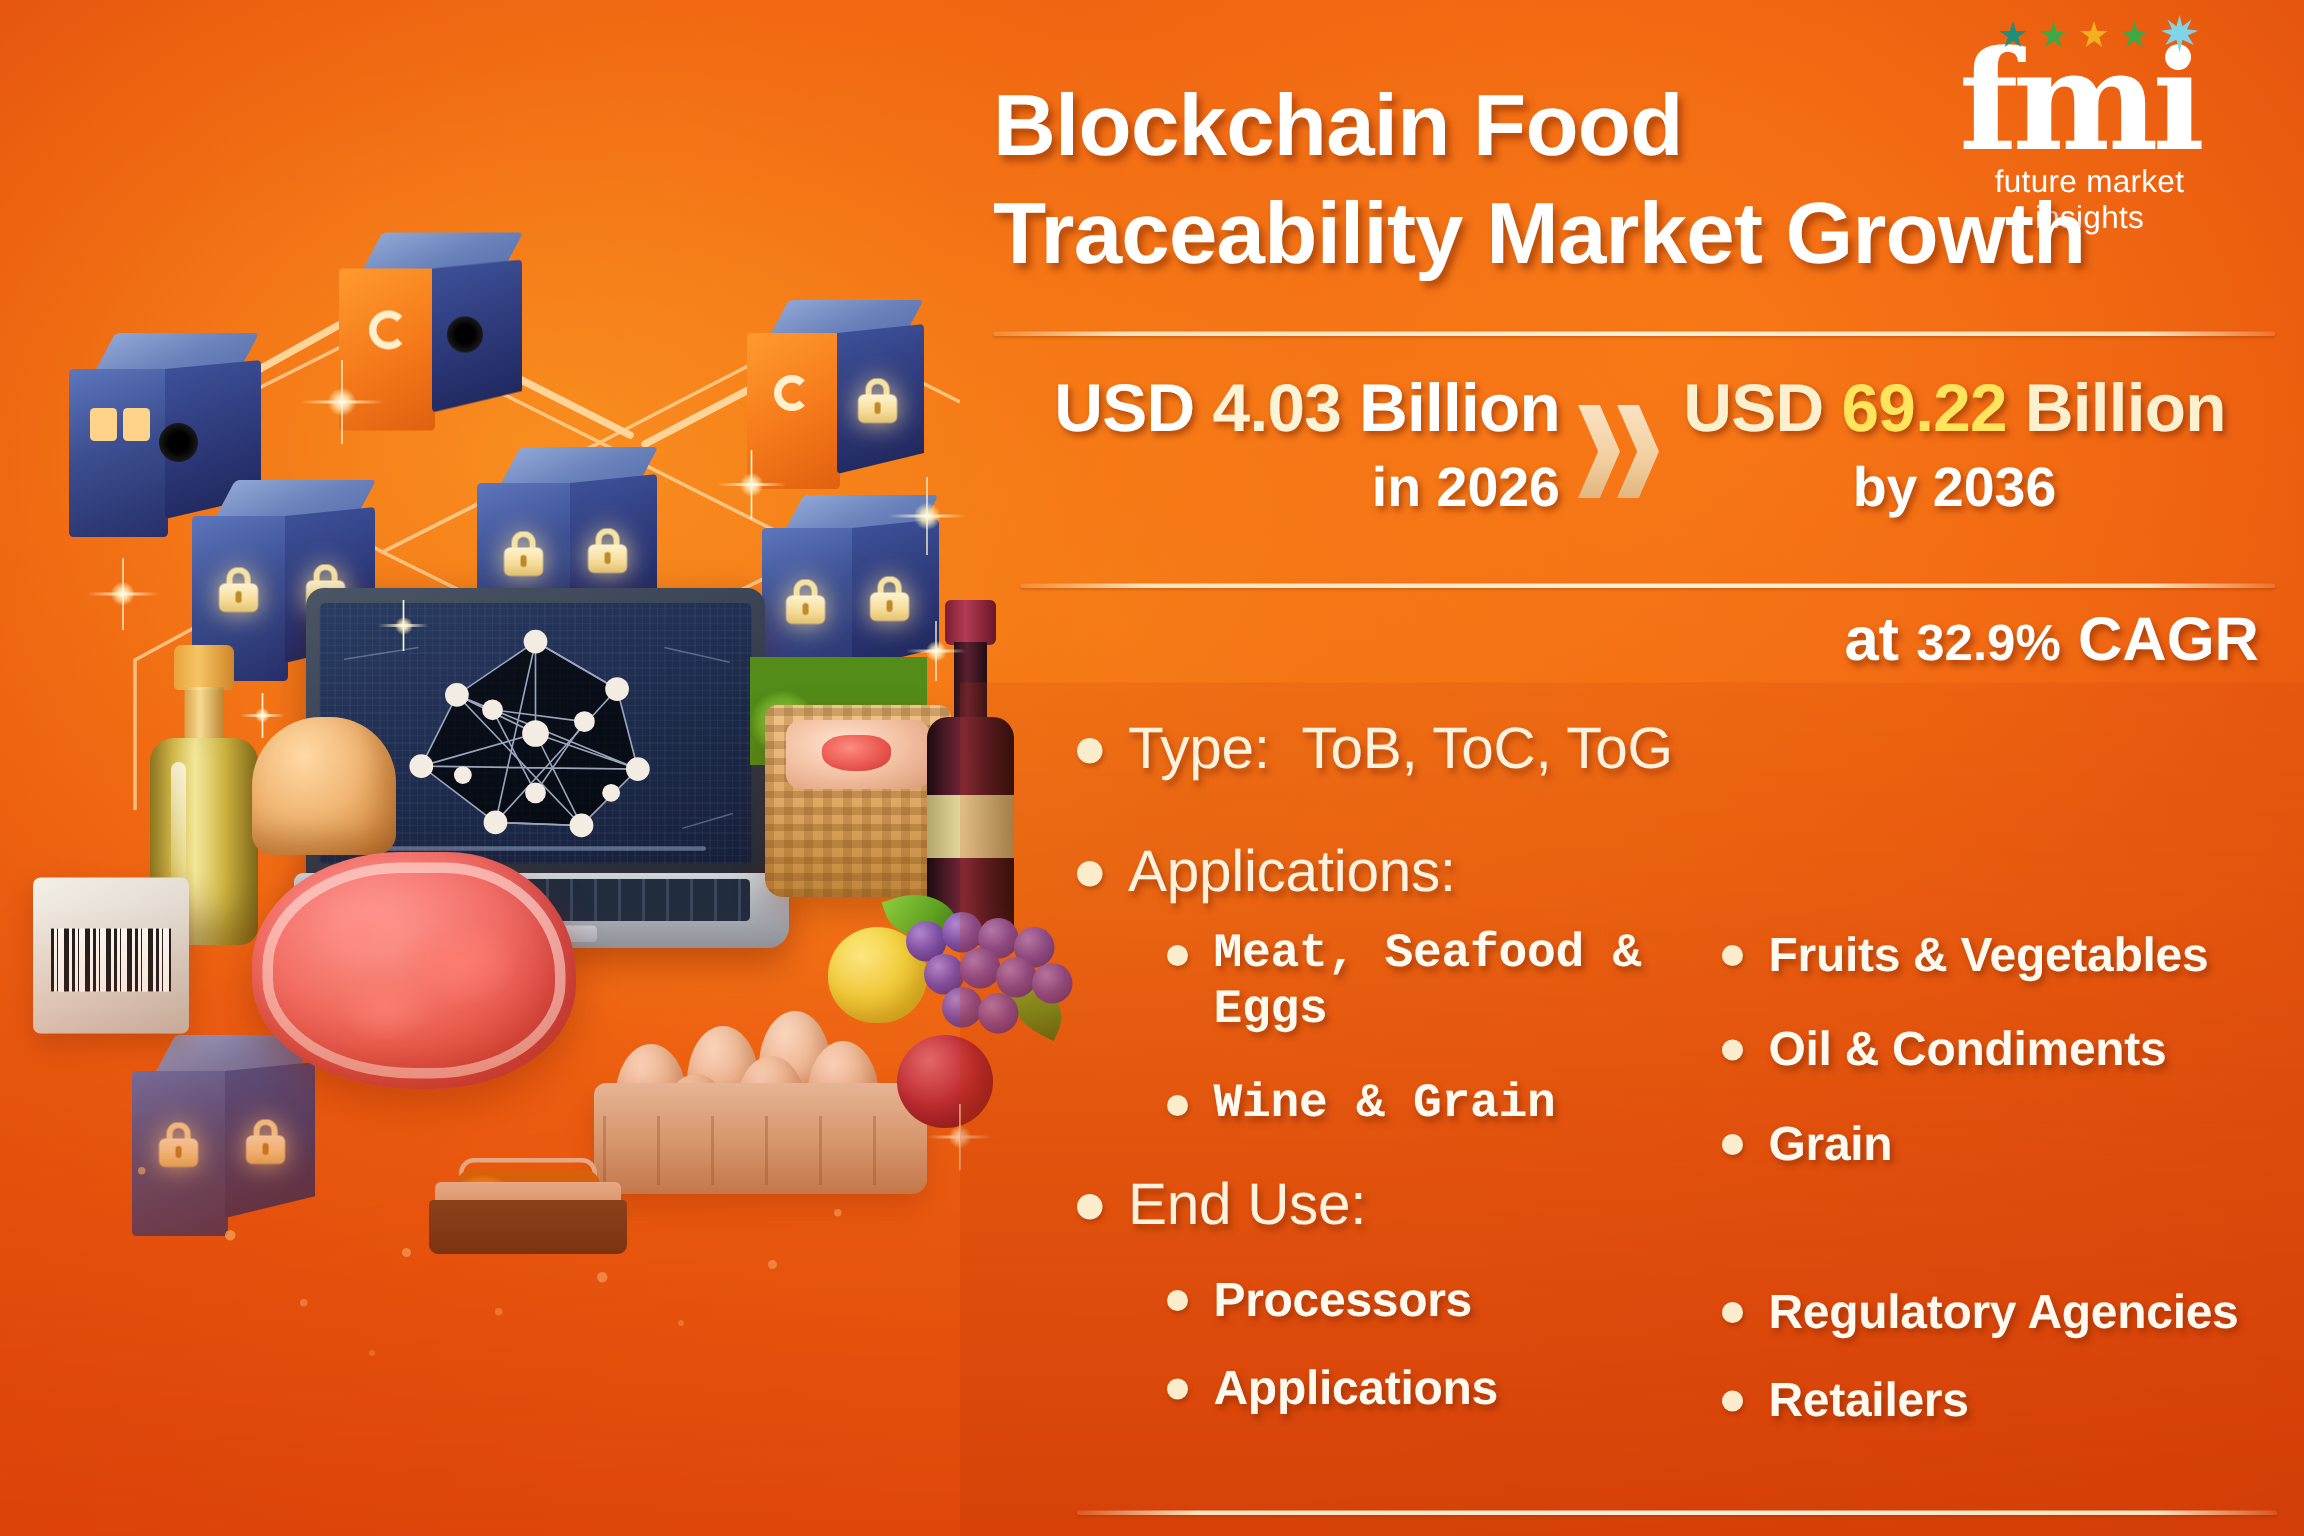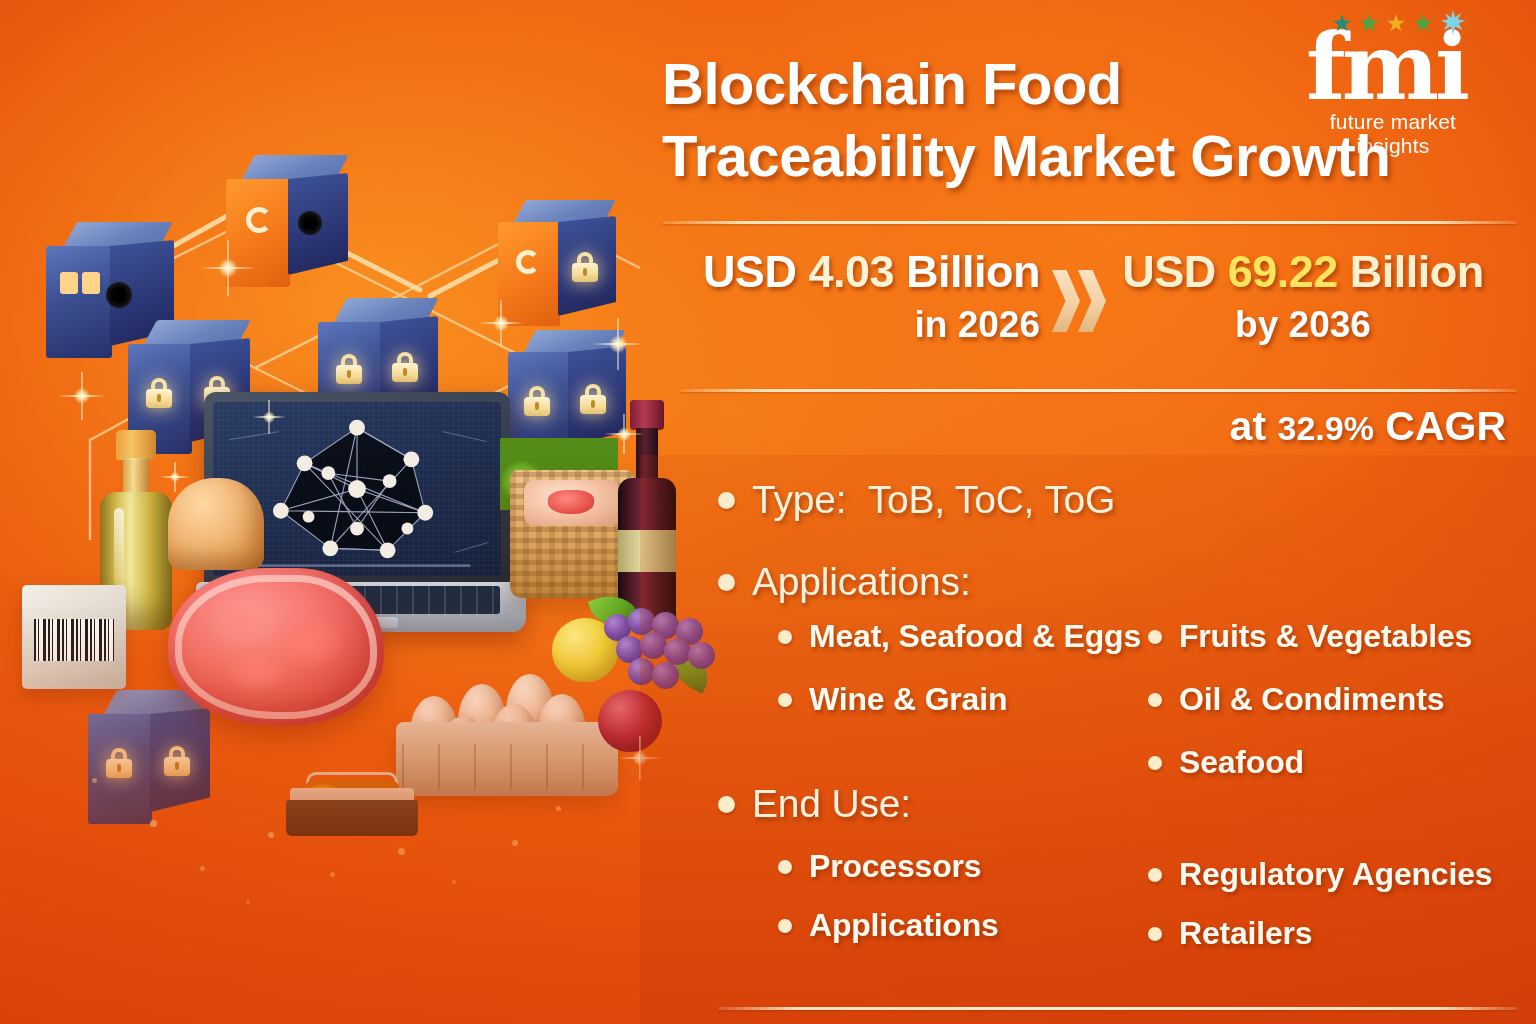--- a/index.html
+++ b/index.html
@@ -301,21 +301,21 @@
   .lbl { color:#fdf2de; text-shadow:2px 3px 4px rgba(120,35,0,.5); letter-spacing:-.2px; }
   .lbl.l1 { font-size:39px; font-weight:normal; line-height:1.15; }
   .lbl.l2 { font-size:32px; font-weight:bold; line-height:1.15; color:#fffaf0; }
 
   .row-type  { position:absolute; left:78px; top:8px; }
   .row-apps  { position:absolute; left:78px; top:90px; }
   .row-end   { position:absolute; left:78px; top:312px; }
 
   .sub-grid { position:absolute; display:flex; }
   .apps-sub { left:138px; top:148px; width:740px; }
-  .apps-col-a { width:370px; display:flex; flex-direction:column; gap:26px; }
+  .apps-col-a { width:370px; display:flex; flex-direction:column; gap:26px;font-family:Liberation Mono, monospace; }
   .apps-col-b { width:360px; display:flex; flex-direction:column; gap:26px; padding-top:0; }
 
   .end-sub { left:138px; top:378px; width:740px; }
   .end-col-a { width:370px; display:flex; flex-direction:column; gap:22px; }
   .end-col-b { width:360px; display:flex; flex-direction:column; gap:22px; padding-top:8px; }
 </style>
 </head>
 <body>
 
 <div id="stage">
@@ -651,21 +651,21 @@
           <div class="li">
             <span class="dot l2"></span>
             <span class="lbl l2">Fruits &amp; Vegetables</span>
           </div>
           <div class="li">
             <span class="dot l2"></span>
             <span class="lbl l2">Oil &amp; Condiments</span>
           </div>
           <div class="li">
             <span class="dot l2"></span>
-            <span class="lbl l2">Seafood</span>
+            <span class="lbl l2">Grain</span>
           </div>
         </div>
       </div>
 
       <div class="li row-end">
         <span class="dot l1"></span>
         <span class="lbl l1">End Use:</span>
       </div>
 
       <div class="sub-grid end-sub">

